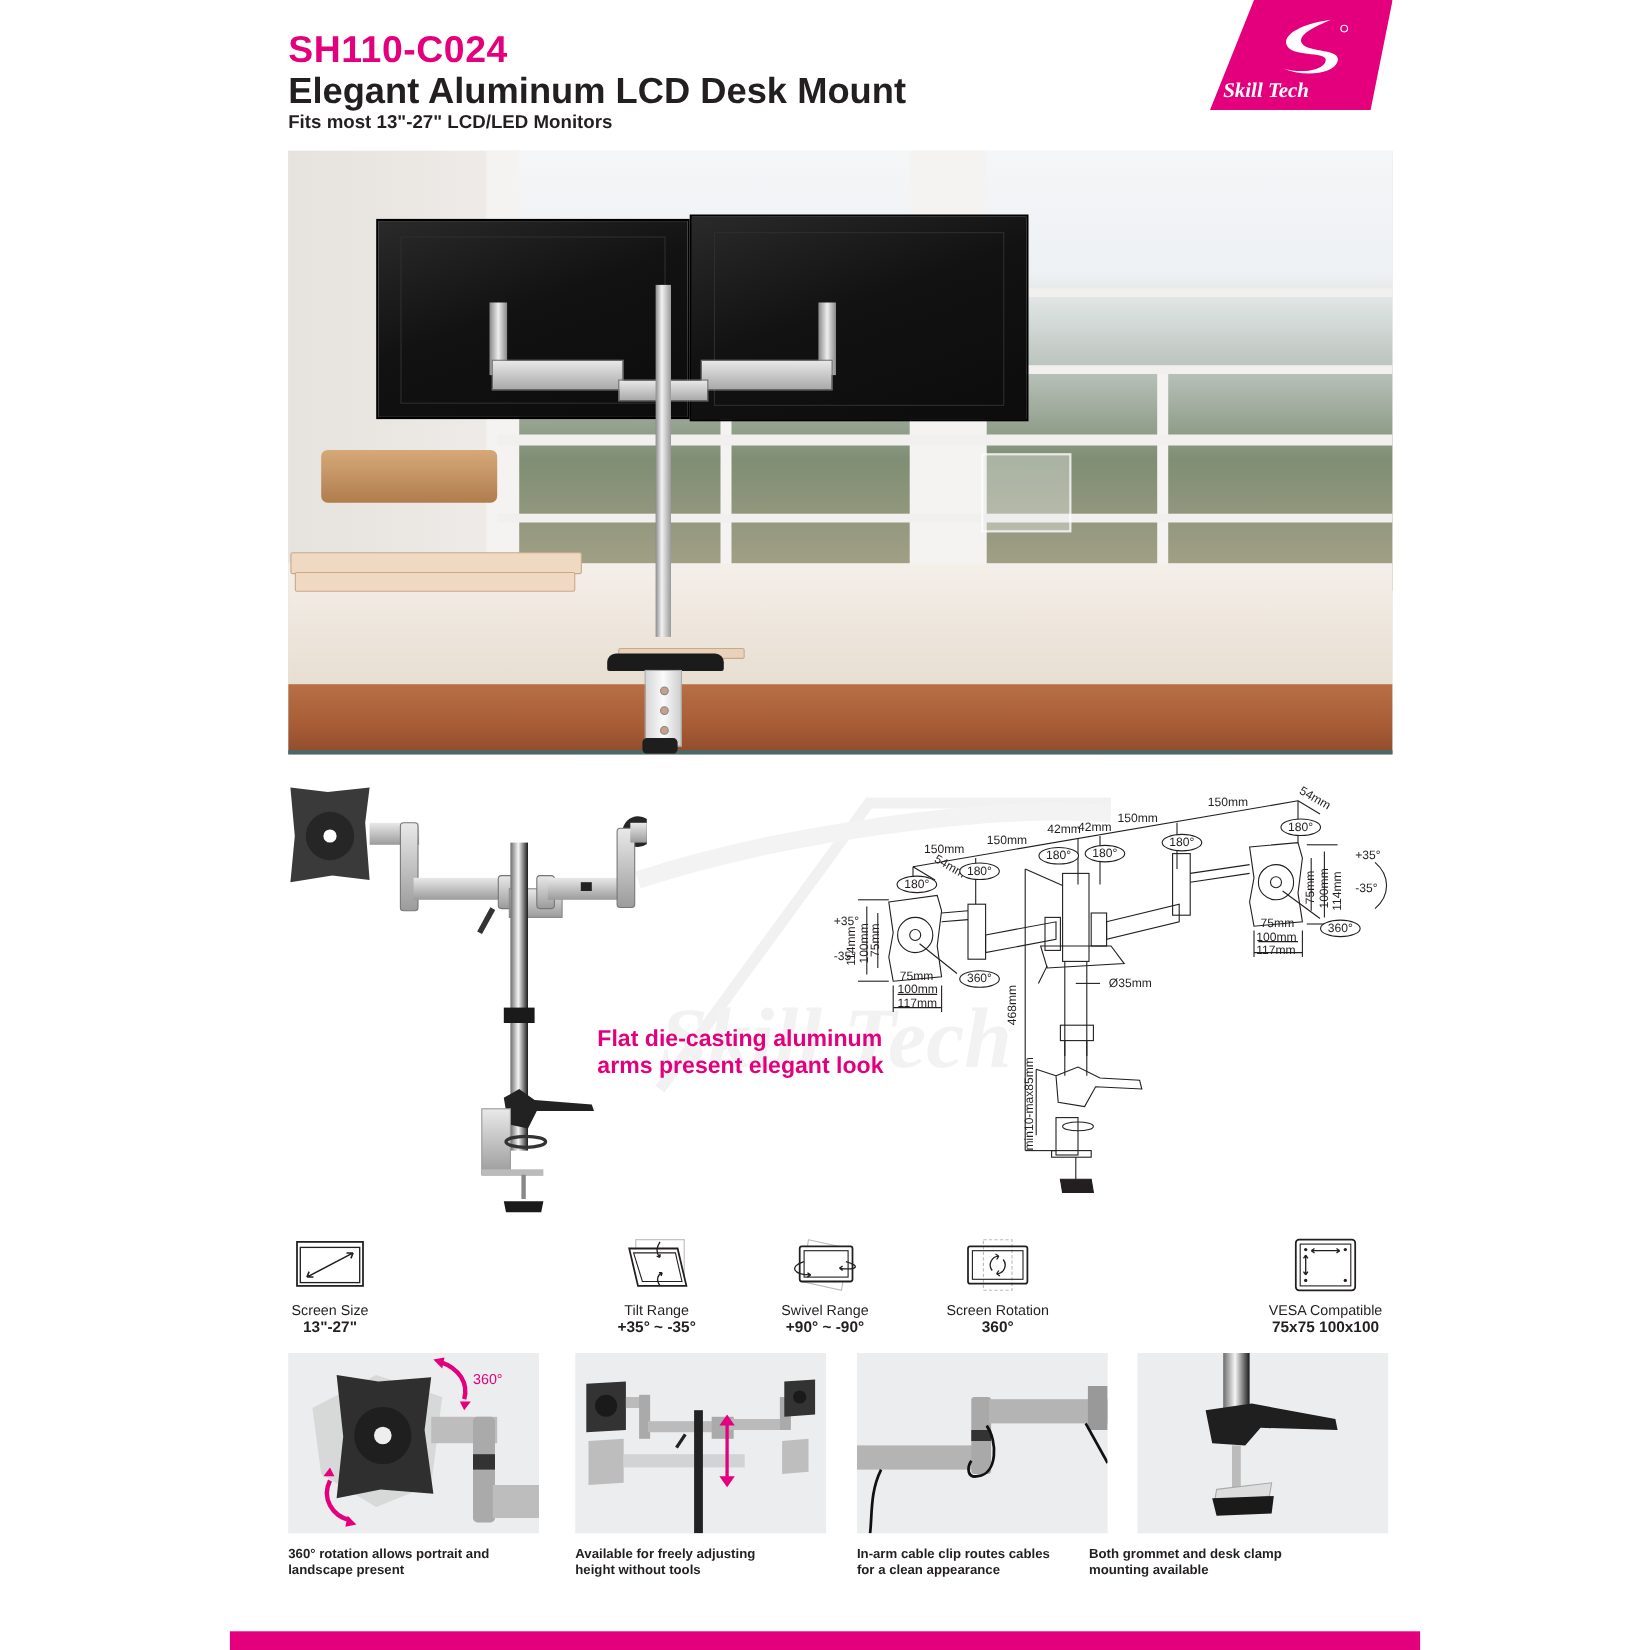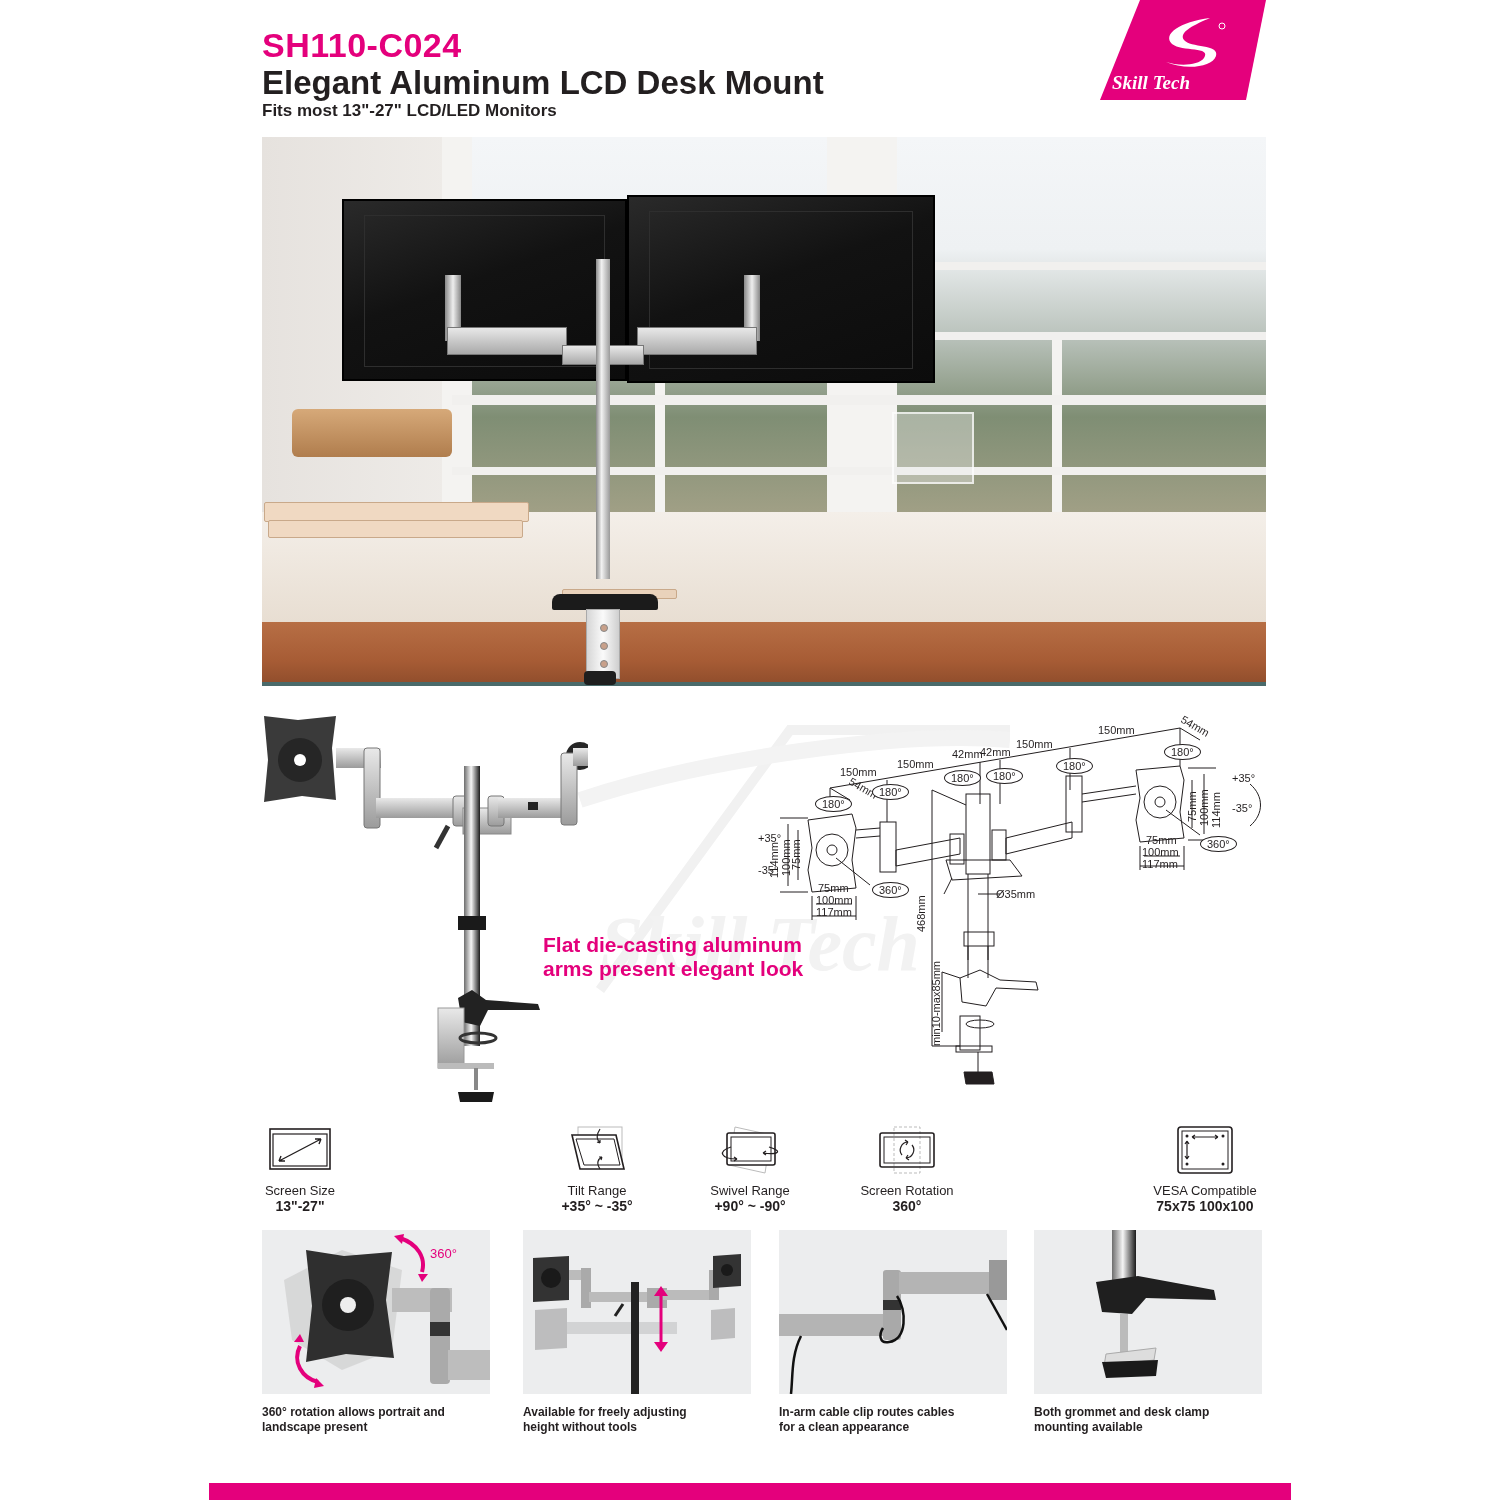--- a/index.html
+++ b/index.html
@@ -276,21 +276,21 @@
   <span class="dim" style="left:8px;top:168px;transform:rotate(-90deg);transform-origin:left top;">114mm</span>
   <span class="dim" style="left:426px;top:112px;transform:rotate(-90deg);transform-origin:left top;">75mm</span>
   <span class="dim" style="left:438px;top:116px;transform:rotate(-90deg);transform-origin:left top;">100mm</span>
   <span class="dim" style="left:450px;top:118px;transform:rotate(-90deg);transform-origin:left top;">114mm</span>
 
   <span class="dim" style="left:-2px;top:122px;">+35°</span>
   <span class="dim" style="left:-2px;top:154px;">-35°</span>
   <span class="dim" style="left:472px;top:62px;">+35°</span>
   <span class="dim" style="left:472px;top:92px;">-35°</span>
 
-  <span class="dim" style="left:236px;top:178px;">Ø35mm</span>
+  <span class="dim" style="left:248px;top:178px;">Ø35mm</span>
   <span class="dim" style="left:155px;top:222px;transform:rotate(-90deg);transform-origin:left top;">468mm</span>
   <span class="dim" style="left:170px;top:336px;transform:rotate(-90deg);transform-origin:left top;">min10-max85mm</span>
 </div>
 
 <div class="features">
   <div class="feat" style="left:-25px;">
     <svg viewBox="0 0 70 50">
       <rect x="5" y="4" width="60" height="40" fill="none" stroke="#231f20" stroke-width="1.6"></rect>
       <rect x="8" y="9" width="54" height="32" fill="none" stroke="#231f20" stroke-width="1.2"></rect>
       <path d="M14,36 L56,14 M14,36 l6,0 M14,36 l2,-5 M56,14 l-6,0 M56,14 l-2,5" stroke="#231f20" stroke-width="1.4" fill="none"></path>
@@ -417,18 +417,18 @@
   <div>landscape present</div>
 </div>
 <div class="caption" style="left:523px;">
   <div>Available for freely adjusting</div>
   <div>height without tools</div>
 </div>
 <div class="caption" style="left:779px;">
   <div>In-arm cable clip routes cables</div>
   <div>for a clean appearance</div>
 </div>
-<div class="caption" style="left:1034px;">
+<div class="caption" style="left:990px;">
   <div>Both grommet and desk clamp</div>
   <div>mounting available</div>
 </div>
 
 <div class="footer-bar"></div>
 
 </body></html>

